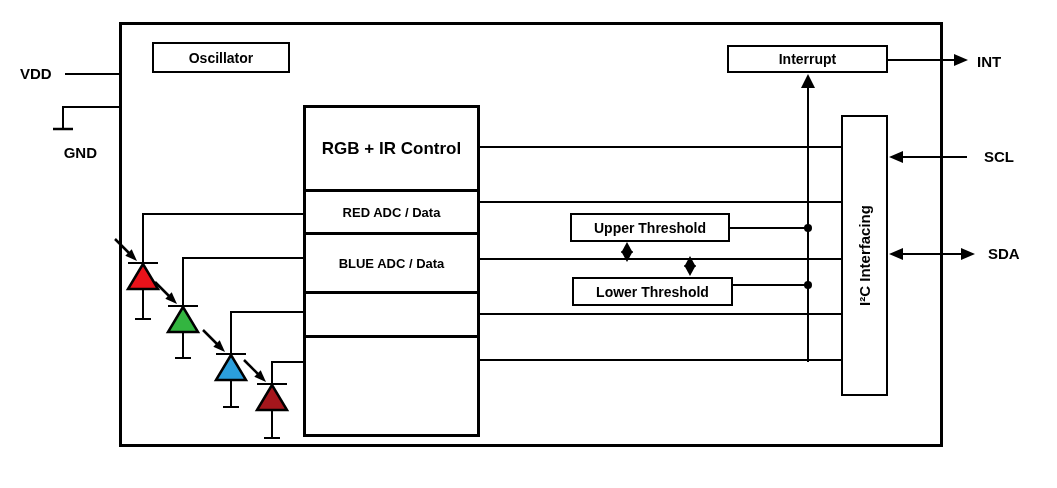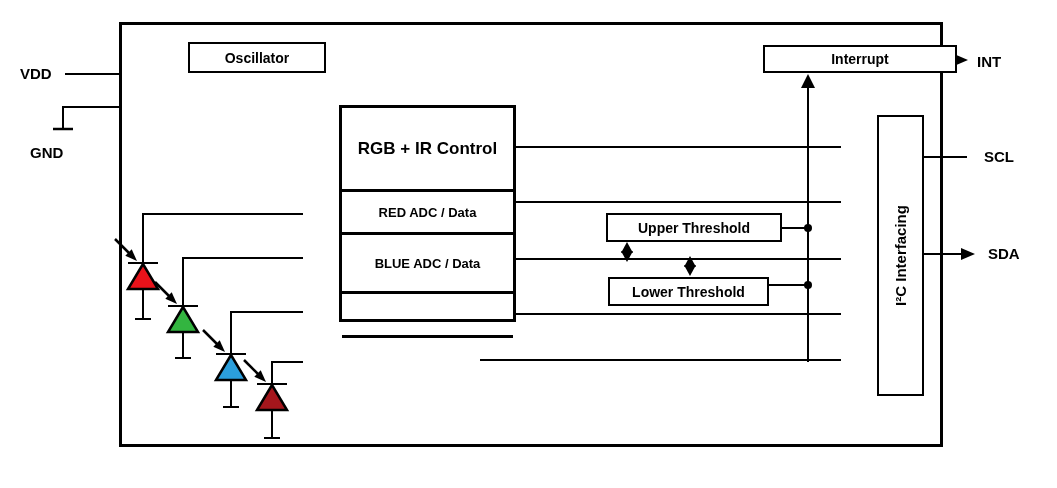--- a/index.html
+++ b/index.html
@@ -2,32 +2,32 @@
 <html><head>
 <meta charset="utf-8">
 <style>
   html,body{margin:0;padding:0;background:#ffffff;}
   #canvas{
     position:relative;width:1057px;height:488px;background:#ffffff;
     font-family:"Liberation Sans",sans-serif;overflow:hidden;
   }
   #wires{position:absolute;left:0;top:0;z-index:1;}
   .box{position:absolute;background:#ffffff;border:2px solid #000;box-sizing:border-box;z-index:2;
-       display:flex;align-items:center;justify-content:center;font-weight:bold;color:#000;margin-left:36px;}
+       display:flex;align-items:center;justify-content:center;font-weight:bold;color:#000;}
   .chip-outline{position:absolute;left:119px;top:22px;width:824px;height:425px;
        border:3px solid #000;box-sizing:border-box;background:transparent;z-index:0;}
   .oscillator{left:152px;top:42px;width:138px;height:31px;font-size:14px;}
-  .control-block{left:303px;top:105px;width:177px;height:217px;border-width:3px;display:block;}
+  .control-block{left:303px;top:105px;width:177px;height:332px;border-width:3px;display:block;}
   .crow{position:absolute;left:0;width:100%;display:flex;align-items:center;justify-content:center;
         font-weight:bold;color:#000;}
   .cdiv{position:absolute;left:0;width:100%;height:3px;background:#000;}
-  .interrupt{left:727px;top:45px;width:194px;height:28px;font-size:14px;}
+  .interrupt{left:727px;top:45px;width:161px;height:28px;font-size:14px;}
   .i2c{left:841px;top:115px;width:47px;height:281px;font-size:15px;}
   .i2c span{transform:rotate(-90deg);white-space:nowrap;}
-  .upper-th{left:570px;top:213px;width:176px;height:29px;font-size:14px;}
+  .upper-th{left:570px;top:213px;width:160px;height:29px;font-size:14px;}
   .lower-th{left:572px;top:277px;width:161px;height:29px;font-size:14px;text-align:center;}
   .pin{position:absolute;z-index:2;font-weight:bold;font-size:15px;color:#000;}
 </style>
 </head>
 <body>
 
 <div id="canvas">
 
   <div class="chip-outline"></div>
 
@@ -175,18 +175,18 @@
 
   <div class="box interrupt">
     <span>Interrupt</span>
   </div>
 
   <div class="box i2c">
     <span>I²C Interfacing</span>
   </div>
 
   <div class="pin" style="left:20px;top:65px;width:42px;">VDD</div>
-  <div class="pin" style="left:30px;top:144px;width:45px;text-align:left">GND</div>
+  <div class="pin" style="left:52px;top:144px;width:45px;text-align:right">GND</div>
   <div class="pin" style="left:977px;top:53px">INT</div>
   <div class="pin" style="left:984px;top:148px">SCL</div>
   <div class="pin" style="left:988px;top:245px">SDA</div>
 
 </div>
 
 </body></html>

